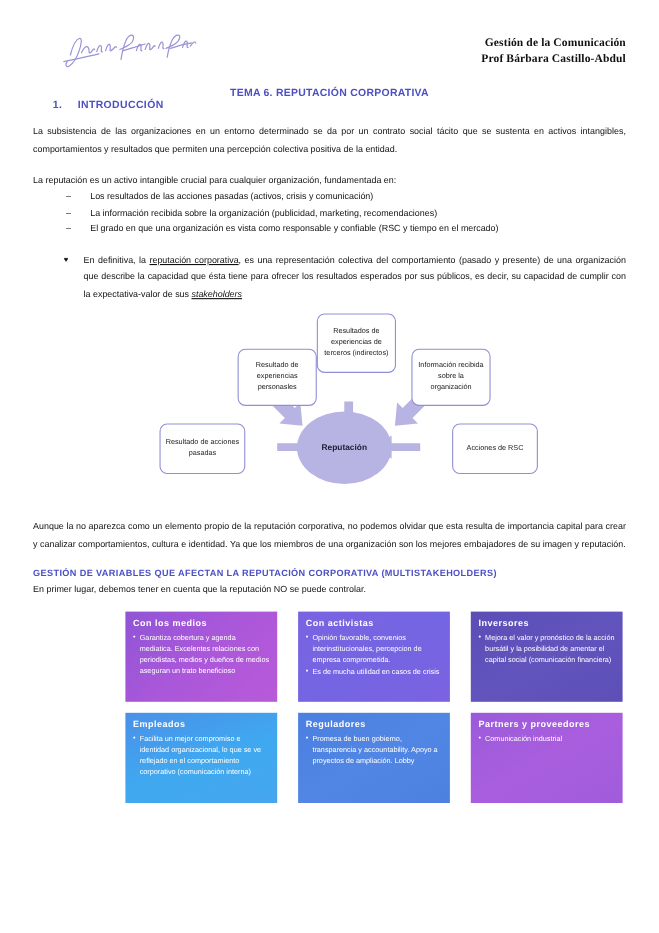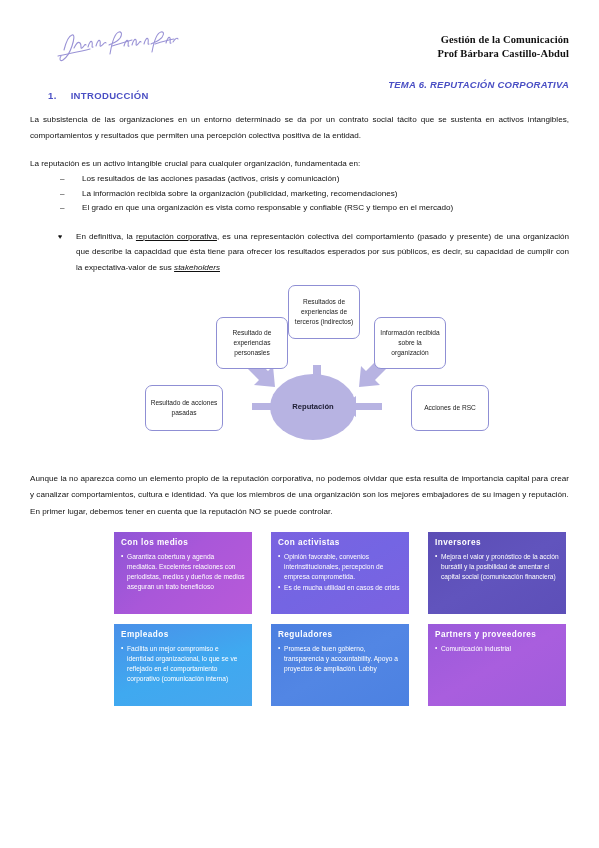--- a/index.html
+++ b/index.html
@@ -42,27 +42,26 @@
     font-size: 10.5px;
     font-weight: bold;
     line-height: 1.35;
     color: #111;
     padding-top: 4px;
     letter-spacing: 0.1px;
   }
 
   
   .doc-title {
-    text-align: right;
+    text-align: center;
     color: #4a4fc4;
     font-size: 9.5px;
     font-weight: bold;
     letter-spacing: 0.25px;
     margin-top: 11px;
-    font-style: italic;
   }
 
   .section-number {
     color: #4a4fc4;
     font-size: 9.5px;
     font-weight: bold;
     letter-spacing: 0.35px;
     margin-left: 18px;
   }
   .section-number .num { margin-right: 14px; }
@@ -271,20 +270,21 @@
 
     <div class="dbox" style="left:186px;top:35px;width:72px;height:52px;">Resultado de experiencias personasles</div>
     <div class="dbox" style="left:258px;top:3px;width:72px;height:54px;">Resultados de experiencias de terceros (indirectos)</div>
     <div class="dbox" style="left:344px;top:35px;width:72px;height:52px;">Información recibida sobre la organización</div>
     <div class="dbox" style="left:115px;top:103px;width:78px;height:46px;">Resultado de acciones pasadas</div>
     <div class="dbox" style="left:381px;top:103px;width:78px;height:46px;">Acciones de RSC</div>
   </div>
 
   <div class="para">Aunque la no aparezca como un elemento propio de la reputación corporativa, no podemos olvidar que esta resulta de importancia capital para crear y canalizar comportamientos, cultura e identidad. Ya que los miembros de una organización son los mejores embajadores de su imagen y reputación.</div>
 
+  <div class="subheading">GESTIÓN DE VARIABLES QUE AFECTAN LA REPUTACIÓN CORPORATIVA (MULTISTAKEHOLDERS)</div>
   <div class="para" style="margin-top:2px;">En primer lugar, debemos tener en cuenta que la reputación NO se puede controlar.</div>
 
   <div class="cards">
 
     <div class="card c-medios">
       <h4>Con los medios</h4>
       <ul>
         <li>Garantiza cobertura y agenda mediatica. Excelentes relaciones con periodistas, medios y dueños de medios aseguran un trato beneficioso</li>
       </ul>
     </div>

